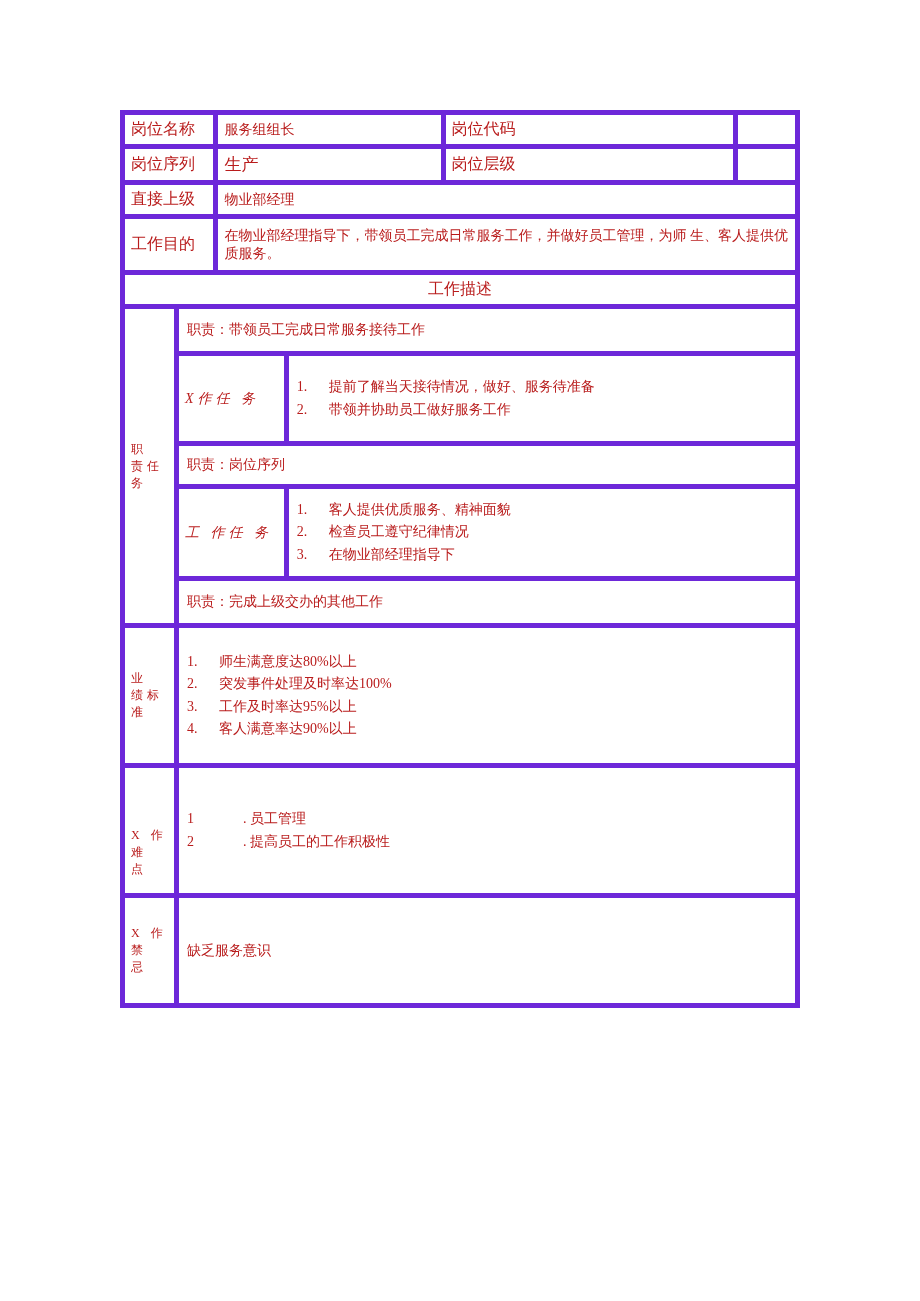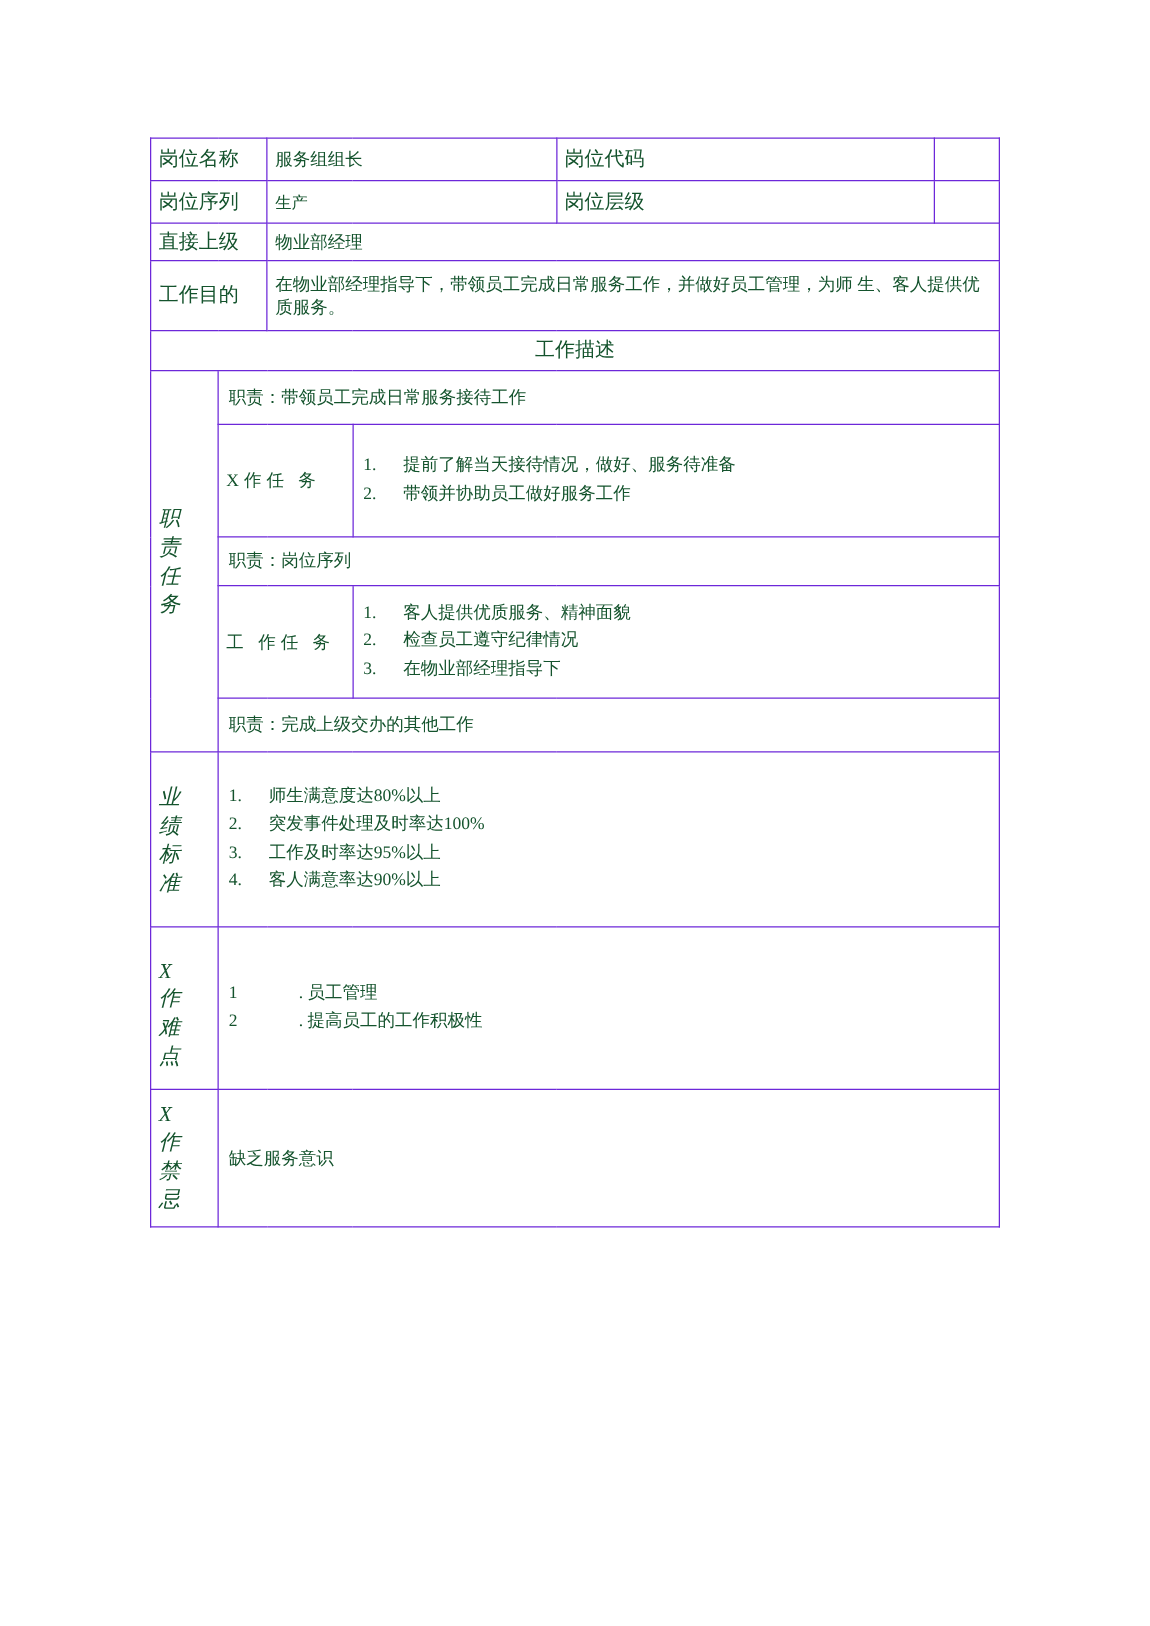--- a/index.html
+++ b/index.html
@@ -11,68 +11,68 @@
       font-family: "SimSun", "宋体", serif;
       background: #ffffff;
       padding: 110px 120px;
       width: 920px;
     }
     table {
       border-collapse: collapse;
       width: 100%;
     }
     td {
-      border: 1px solid #6d28d9;
+      border: 5px solid #6d28d9;
       padding: 4px 6px;
       vertical-align: middle;
       font-size: 14px;
-      color: #14532d;
+      color: #b91c1c;
     }
     .label-cell {
       font-size: 16px;
       font-weight: normal;
     }
     .header-row td {
       height: 34px;
     }
     .section-title {
       text-align: center;
       font-size: 16px;
       height: 32px;
     }
     .vert-label {
-      font-size: 17px;
+      font-size: 12px;
       text-align: left;
       width: 54px;
       letter-spacing: 4px;
-      font-style: italic;
     }
     .sub-label {
       font-size: 14px;
       width: 40px;
       letter-spacing: 4px;
+      font-style: italic;
     }
     .content-cell {
       padding: 10px 8px;
     }
     .list-block {
       line-height: 1.6;
     }
     .list-row {
       display: flex;
       gap: 16px;
     }
     .list-num {
       min-width: 16px;
     }
     .duty-header {
       padding: 12px 8px;
     }
     .small-text {
-      font-size: 13px;
+      font-size: 17px;
     }
   </style>
 </head>
 <body>
 
 <table>
   <tbody>
       <tr class="header-row">
     <td class="label-cell" colspan="2">岗位名称</td>
     <td colspan="2">服务组组长</td>

